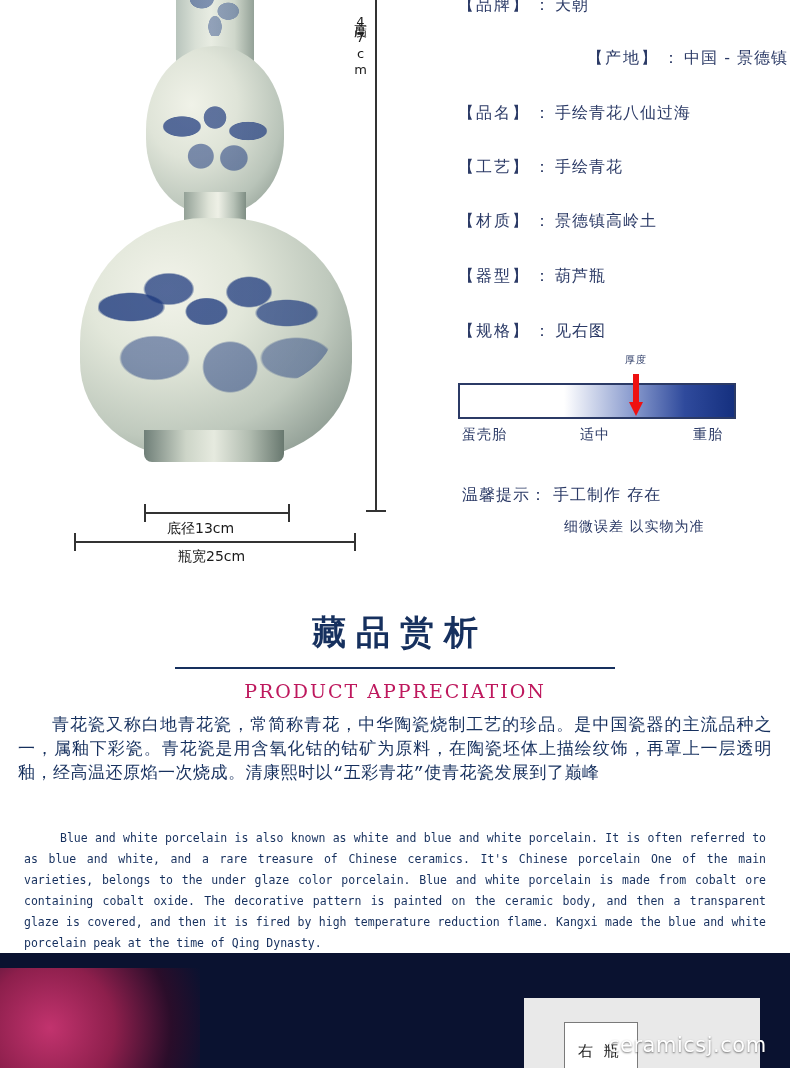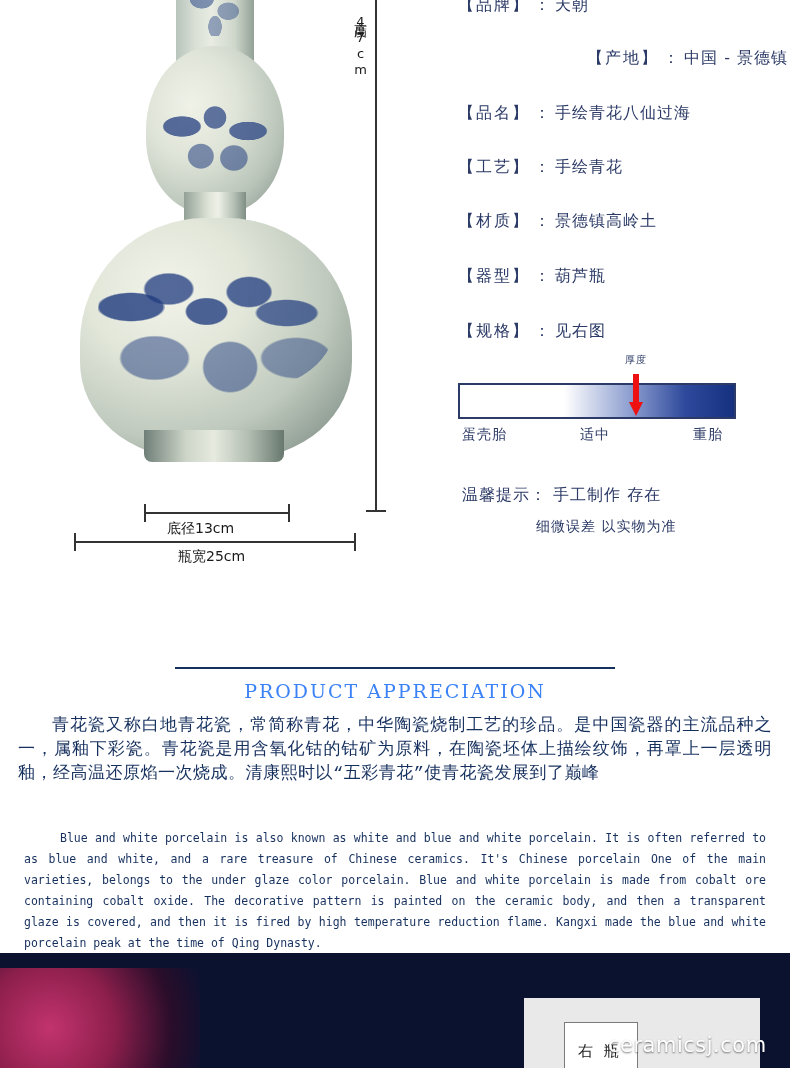--- a/index.html
+++ b/index.html
@@ -215,21 +215,21 @@
     position: absolute;
     left: 175px; top: 79px;
     width: 440px; height: 2px;
     background: #16305e;
   }
   .appr-sub {
     position: absolute;
     left: 0; top: 92px;
     width: 790px;
     text-align: center;
-    color: #3b82f6;
+    color: #be185d;
     font-family: "DejaVu Serif", serif;
     font-size: 19px;
     letter-spacing: 2px;
   }
   .appr-cn {
     position: absolute;
     left: 18px; top: 126px;
     width: 754px;
     color: #16305e;
     font-family: Liberation Mono, monospace;
@@ -360,25 +360,26 @@
     <div class="gauge"></div>
     <div class="gauge-arrow">
       <div class="shaft"></div>
       <div class="head"></div>
     </div>
     <div class="gauge-label" style="left:22px;">蛋壳胎</div>
     <div class="gauge-label" style="left:140px;">适中</div>
     <div class="gauge-label" style="left:253px;text-align:right;">重胎</div>
 
     <div class="tip-line" style="left:22px; top:485px; font-size:16px;">温馨提示： 手工制作 存在</div>
-    <div class="tip-line" style="left:96px; top:518px; font-size:14px;">细微误差 以实物为准</div>
+    <div class="tip-line" style="left:124px; top:518px; font-size:14px;">细微误差 以实物为准</div>
   </div>
 </div>
 
 <div class="appr">
+  <div class="appr-title">藏品赏析</div>
   <div class="appr-rule"></div>
   <div class="appr-sub">PRODUCT APPRECIATION</div>
   <div class="appr-cn">青花瓷又称白地青花瓷，常简称青花，中华陶瓷烧制工艺的珍品。是中国瓷器的主流品种之一，属釉下彩瓷。青花瓷是用含氧化钴的钴矿为原料，在陶瓷坯体上描绘纹饰，再罩上一层透明釉，经高温还原焰一次烧成。清康熙时以“五彩青花”使青花瓷发展到了巅峰</div>
   <div class="appr-en">Blue and white porcelain is also known as white and blue and white porcelain. It is often referred to as blue and white, and a rare treasure of Chinese ceramics. It's Chinese porcelain One of the main varieties, belongs to the under glaze color porcelain. Blue and white porcelain is made from cobalt ore containing cobalt oxide. The decorative pattern is painted on the ceramic body, and then a transparent glaze is covered, and then it is fired by high temperature reduction flame. Kangxi made the blue and white porcelain peak at the time of Qing Dynasty.</div>
 </div>
 
 <div class="bottom-strip"></div>
 <div class="bottom-left-photo"></div>
 <div class="bottom-card"></div>
 <div class="bottom-card-inner"></div>

